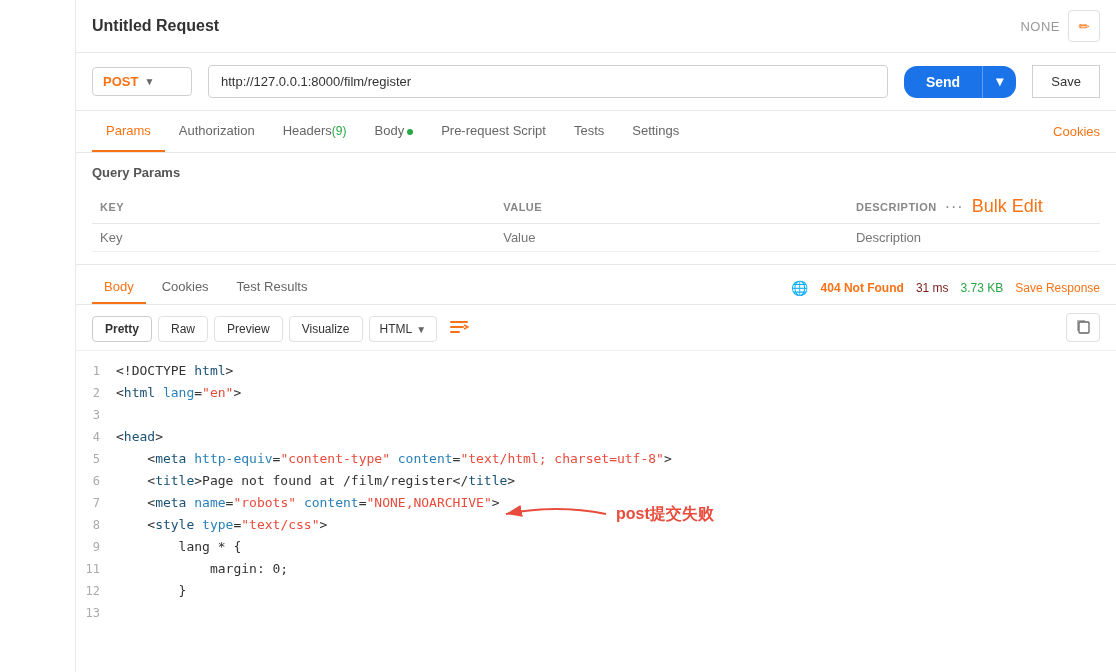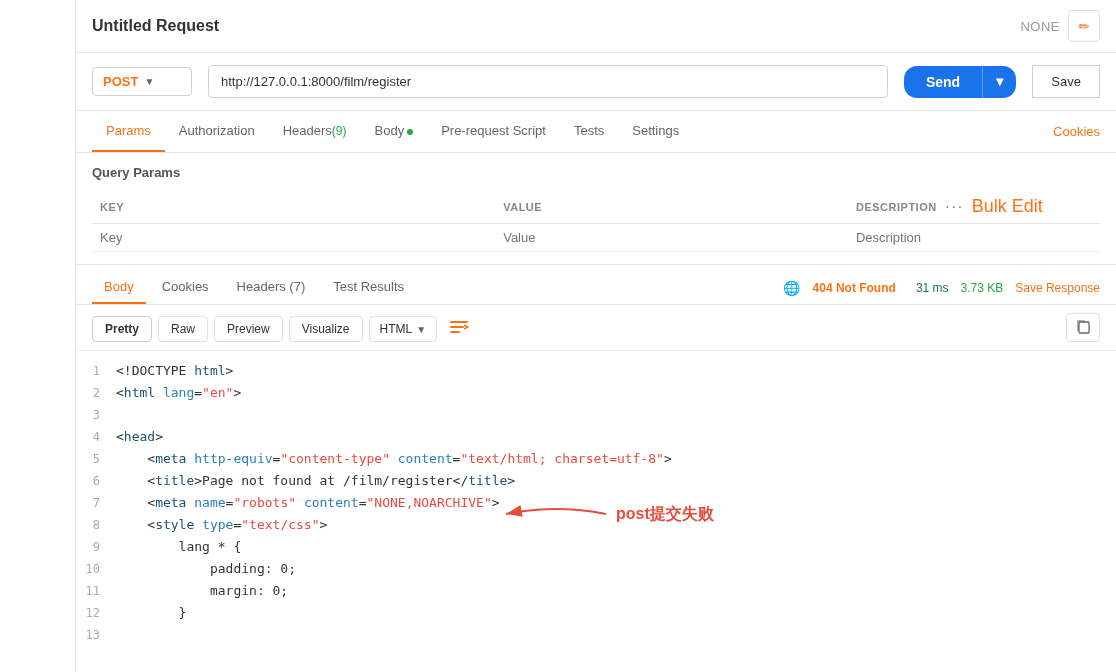--- a/index.html
+++ b/index.html
@@ -41,21 +41,21 @@
     .th-actions { display: flex; align-items: center; gap: 8px; }
     .dots-btn { background: transparent; border: none; cursor: pointer; color: #888; font-size: 16px; letter-spacing: 1px; }
     .bulk-btn { color: #f97316; background: transparent; border: none; cursor: pointer; font-size: 18px; }
 
     
     .response-tabs-bar { display: flex; align-items: center; padding: 6px 16px 0; border-bottom: 1px solid #e8e8e8; background: #fff; gap: 4px; }
     .resp-tab { padding: 8px 12px; cursor: pointer; font-size: 13px; color: #666; border-bottom: 2px solid transparent; white-space: nowrap; }
     .resp-tab.active { color: #f97316; border-bottom: 2px solid #f97316; }
     .resp-status { margin-left: auto; display: flex; align-items: center; gap: 12px; font-size: 12px; }
     .status-404 { color: #f97316; font-weight: 600; }
-    .resp-time { color: #15803d; margin-left: 8px; }
+    .resp-time { color: #7f1d1d; }
     .resp-size { color: #28a745; }
     .save-response-btn { color: #f97316; background: transparent; border: none; cursor: pointer; font-size: 12px; font-weight: 500; }
 
     
     .response-toolbar { display: flex; align-items: flex-end; padding: 8px 16px; gap: 6px; border-bottom: 1px solid #f0f0f0; background: #fff; }
     .format-btn { padding: 5px 12px; border: 1px solid #e0e0e0; border-radius: 4px; background: #fff; cursor: pointer; font-size: 12px; color: #333; }
     .format-btn.active { background: #fff; font-weight: 600; color: #333; border-color: #ccc; }
     .format-select { display: flex; align-items: center; border: 1px solid #e0e0e0; border-radius: 4px; padding: 5px 10px; background: #fff; cursor: pointer; gap: 4px; font-size: 12px; }
     .word-wrap-btn { background: transparent; border: none; cursor: pointer; color: #f97316; font-size: 18px; padding: 2px 6px; }
     .copy-btn { margin-left: auto; background: transparent; border: 1px solid #e0e0e0; border-radius: 4px; padding: 4px 8px; cursor: pointer; color: #666; }
@@ -168,23 +168,20 @@
       </div>
 
       <div class="response-tabs-bar">
         <div class="resp-tab active">
           <span>Body</span>
         </div>
         <div class="resp-tab">
           <span>Cookies</span>
         </div>
         <div class="resp-tab">
-          <span>Headers (7)</span>
-        </div>
-        <div class="resp-tab">
           <span>Test Results</span>
         </div>
         <div class="resp-status">
           <span style="font-size:14px;color:#888;">🌐</span>
           <span class="status-404">404 Not Found</span>
           <span class="resp-time">31 ms</span>
           <span class="resp-size">3.73 KB</span>
           <button class="save-response-btn">Save Response</button>
         </div>
       </div>
@@ -256,24 +253,20 @@
               <span class="line-num">7</span>
               <span class="line-content">    &lt;<span class="tag">meta</span> <span class="attr-name">name</span>=<span class="attr-val">"robots"</span> <span class="attr-name">content</span>=<span class="attr-val">"NONE,NOARCHIVE"</span>&gt;</span>
             </div>
             <div class="code-line">
               <span class="line-num">8</span>
               <span class="line-content">    &lt;<span class="tag">style</span> <span class="attr-name">type</span>=<span class="attr-val">"text/css"</span>&gt;</span>
             </div>
             <div class="code-line">
               <span class="line-num">9</span>
               <span class="line-content">        lang * {</span>
-            </div>
-            <div class="code-line">
-              <span class="line-num">10</span>
-              <span class="line-content">            padding: 0;</span>
             </div>
             <div class="code-line">
               <span class="line-num">11</span>
               <span class="line-content">            margin: 0;</span>
             </div>
             <div class="code-line">
               <span class="line-num">12</span>
               <span class="line-content">        }</span>
             </div>
             <div class="code-line">

